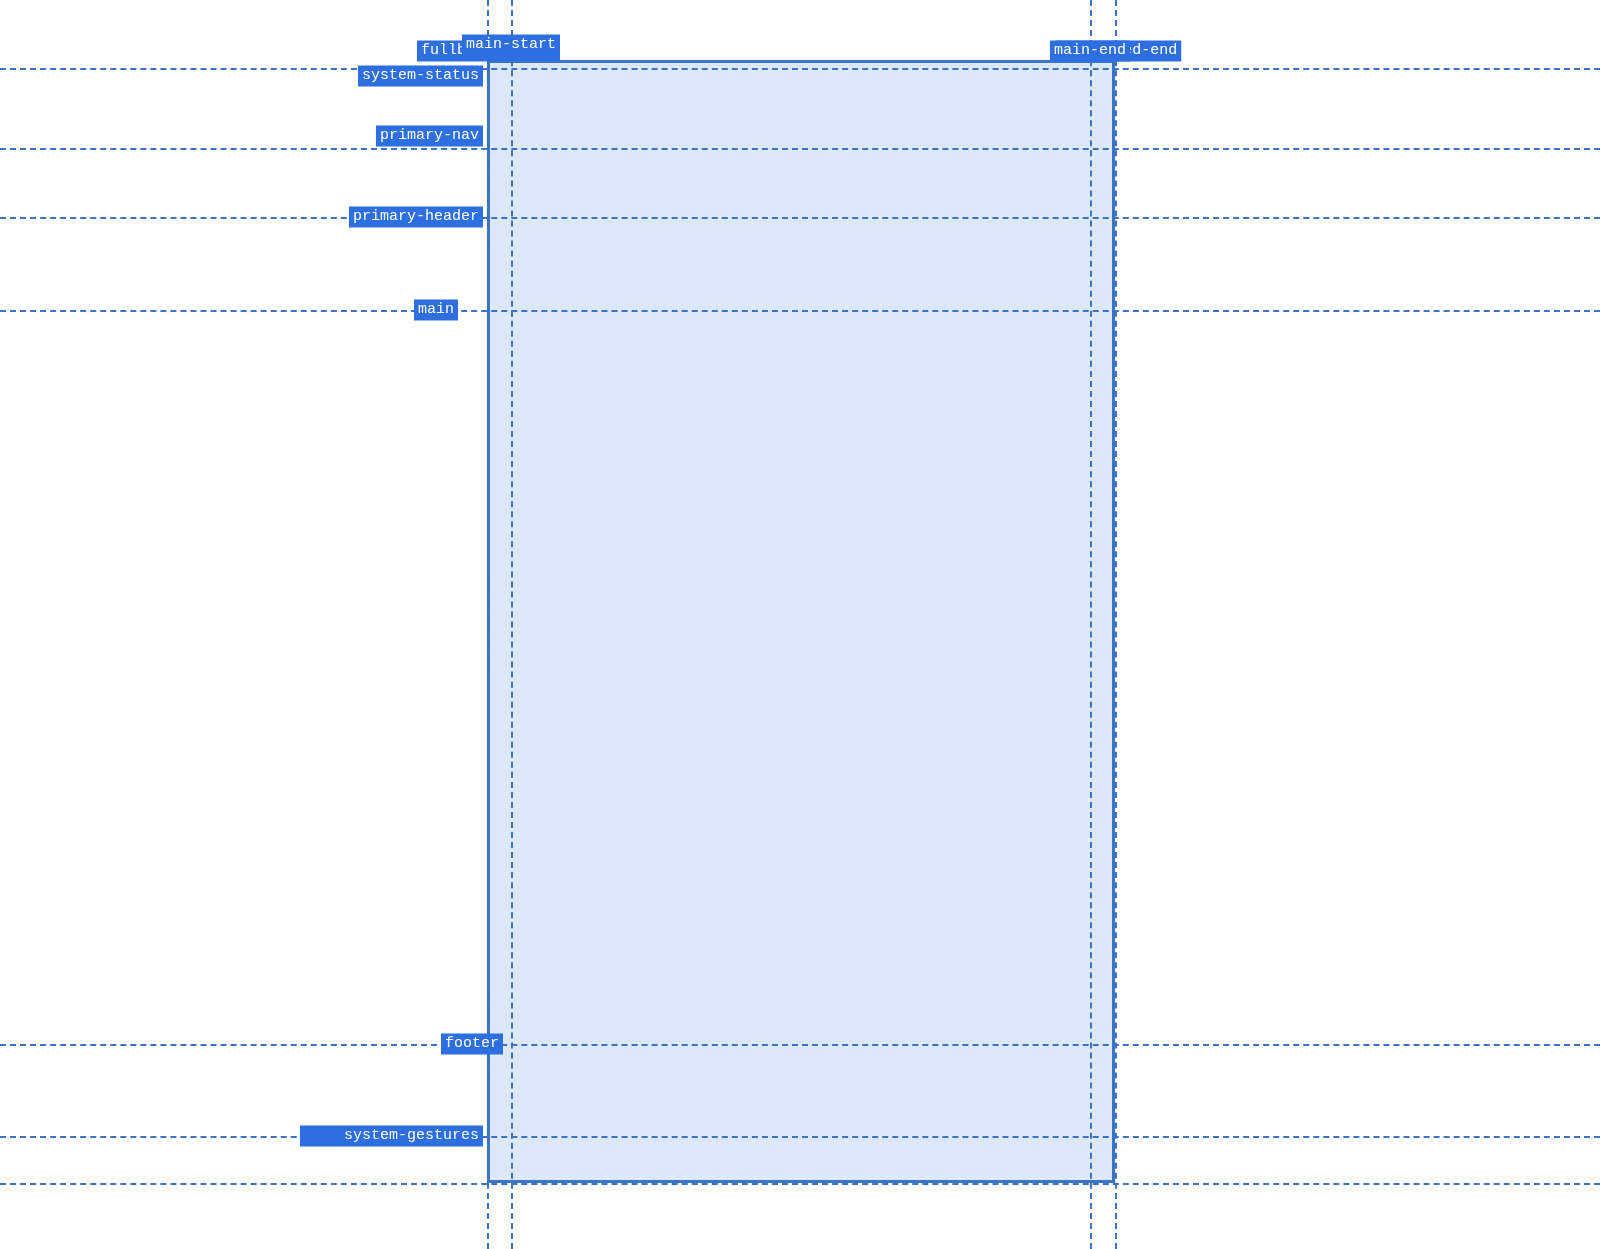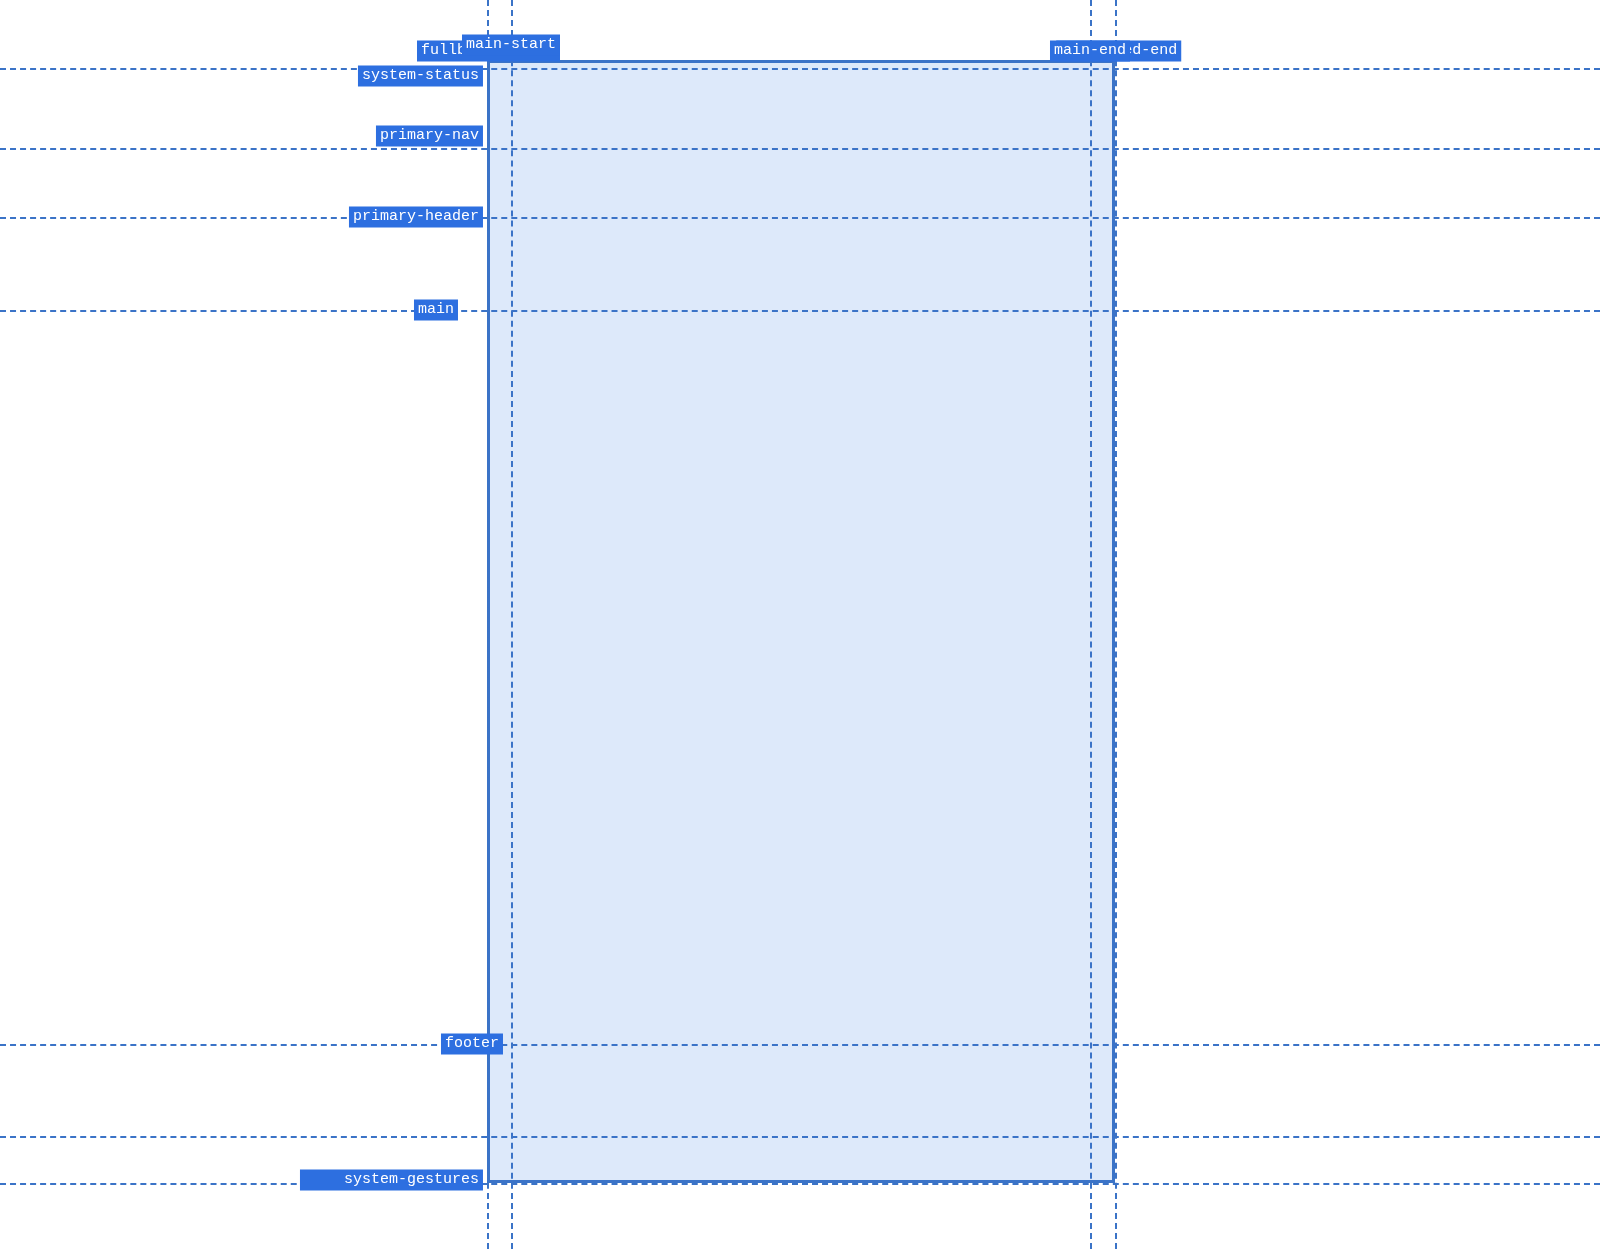--- a/index.html
+++ b/index.html
@@ -85,13 +85,13 @@
 <span class="tag right-of" style="left:483px; top:68px;margin-top:8px;">system-status</span>
 
 <span class="tag right-of" style="left:483px; top:136px;">primary-nav</span>
 
 <span class="tag right-of" style="left:483px; top:217px;">primary-header</span>
 
 <span class="tag right-of" style="left:458px; top:310px;">main</span>
 
 <span class="tag right-of" style="left:503px; top:1044px;">footer</span>
 
-<span class="tag right-of" style="left:483px; top:1180px;padding-left:44px;">system-gestures</span>
+<span class="tag right-of" style="left:483px; top:1136px;padding-left:44px;">system-gestures</span>
 
 </body></html>

